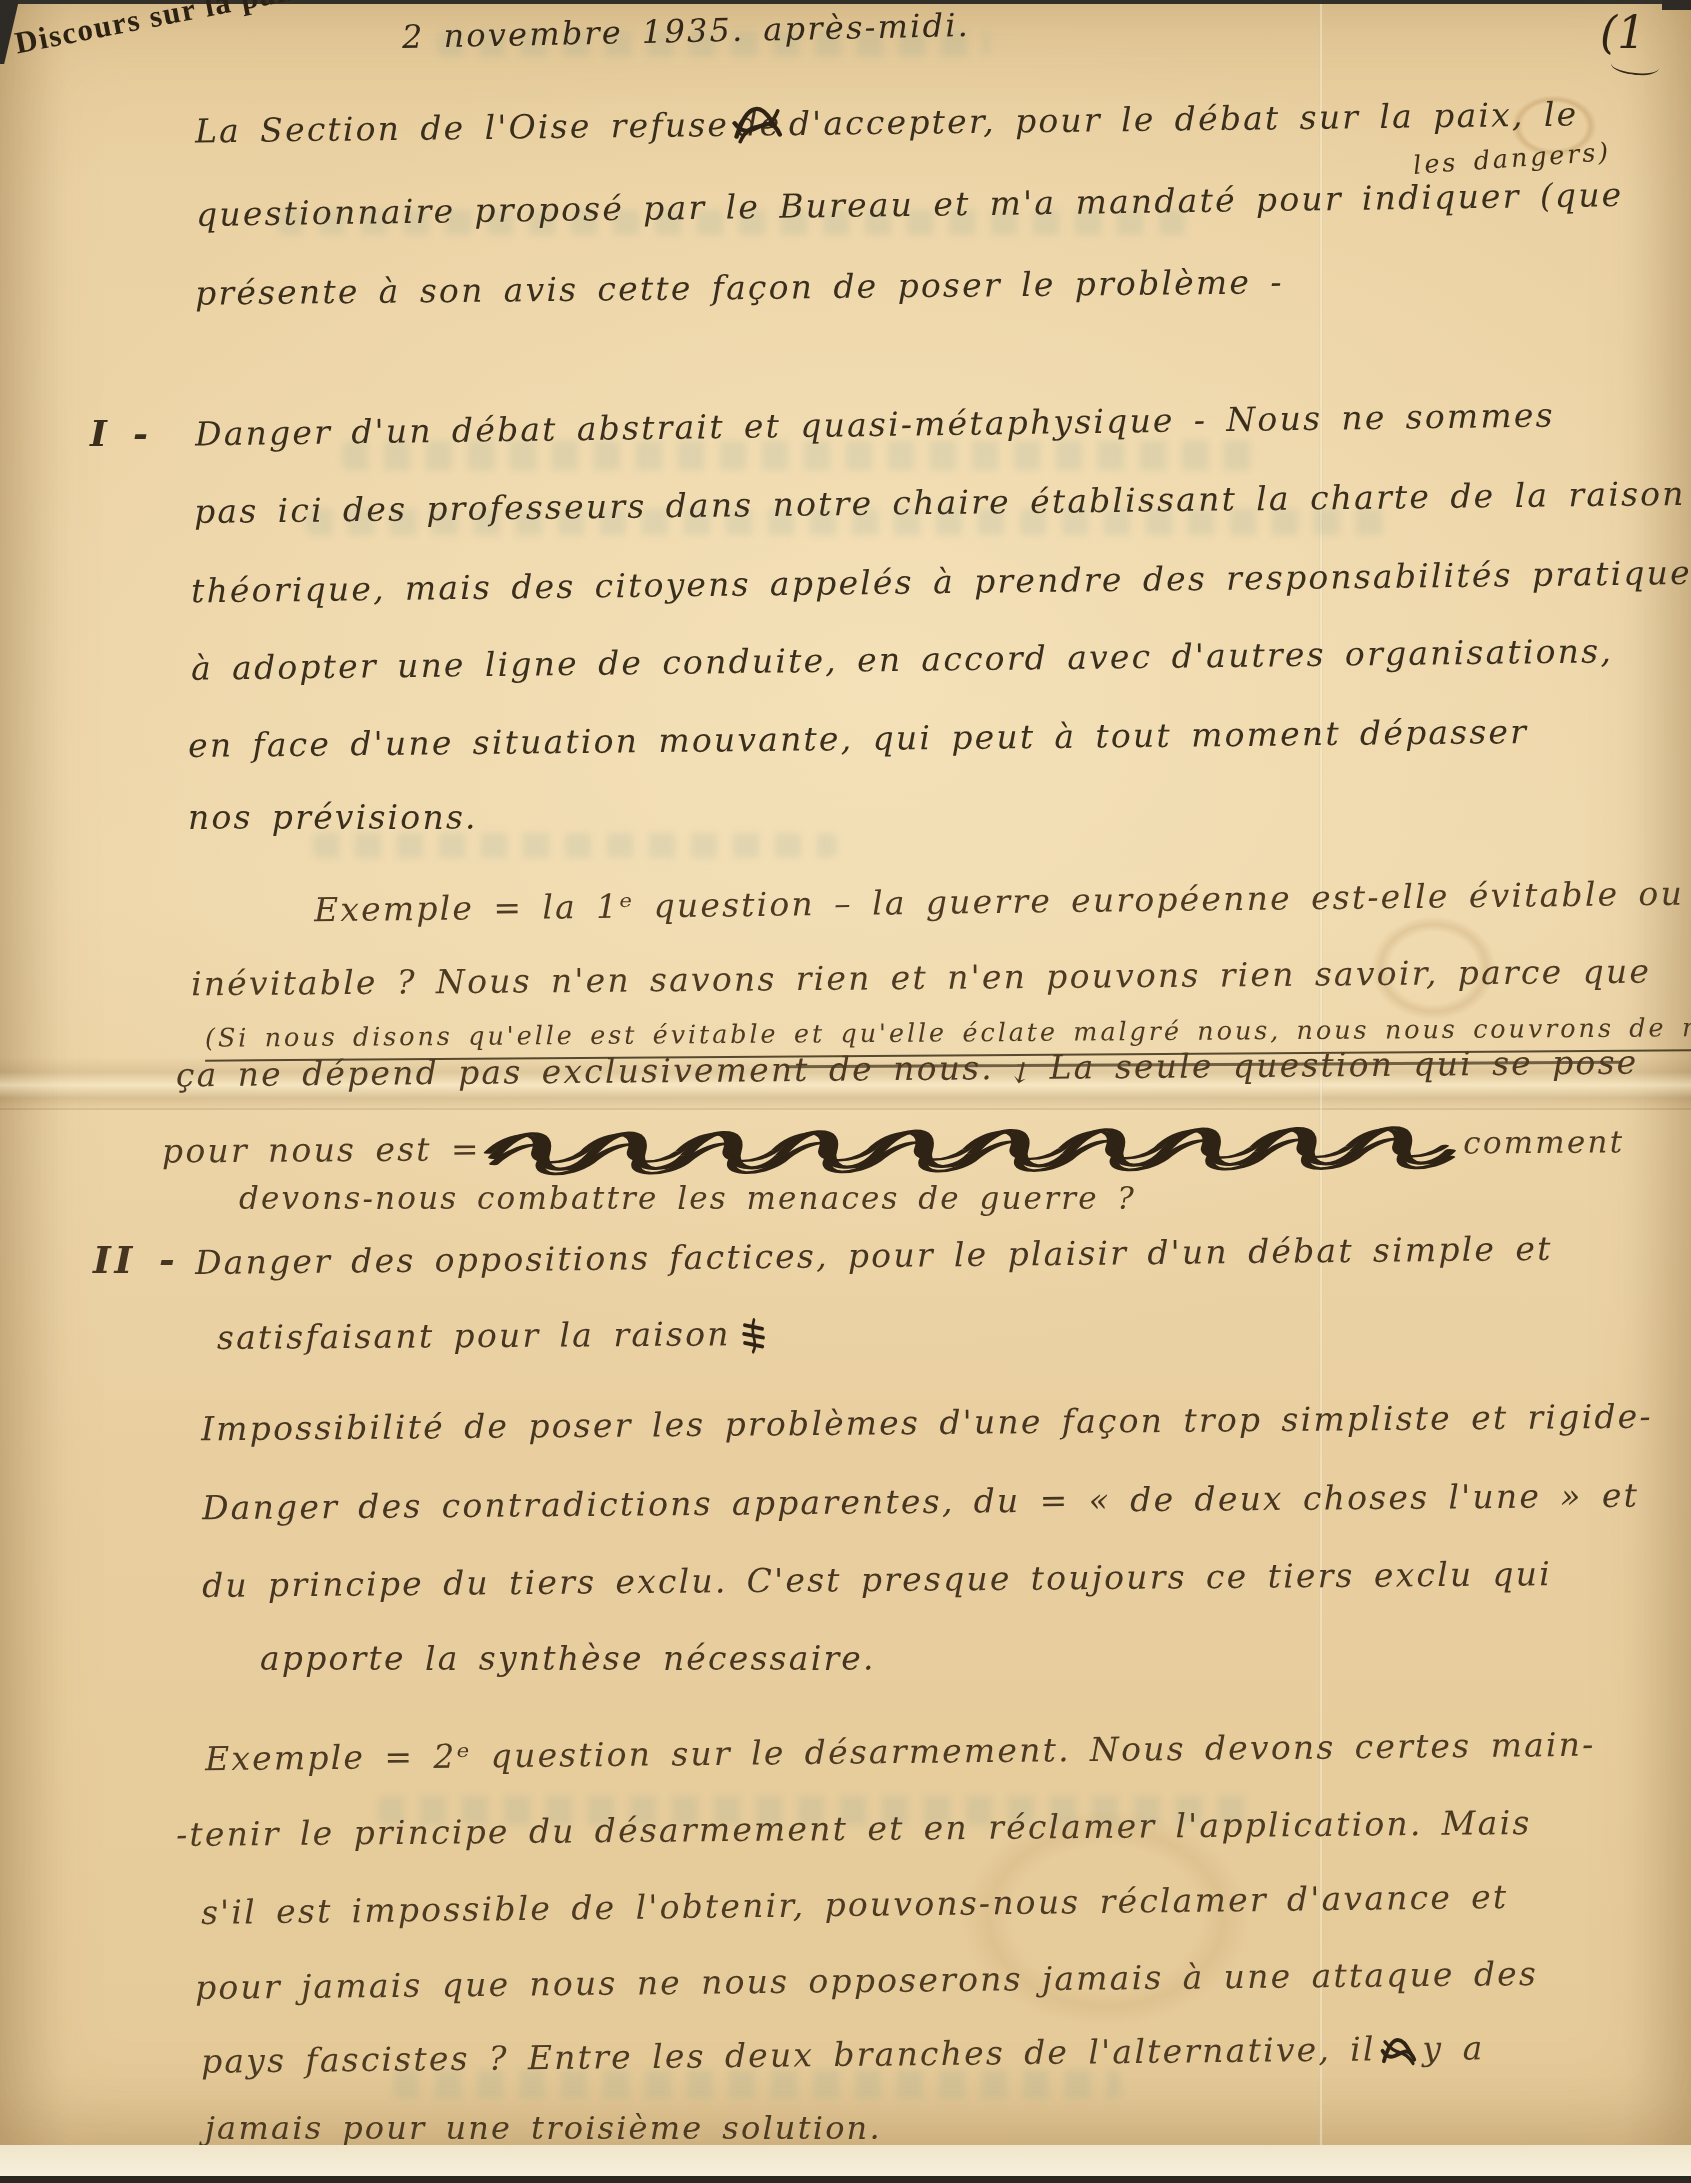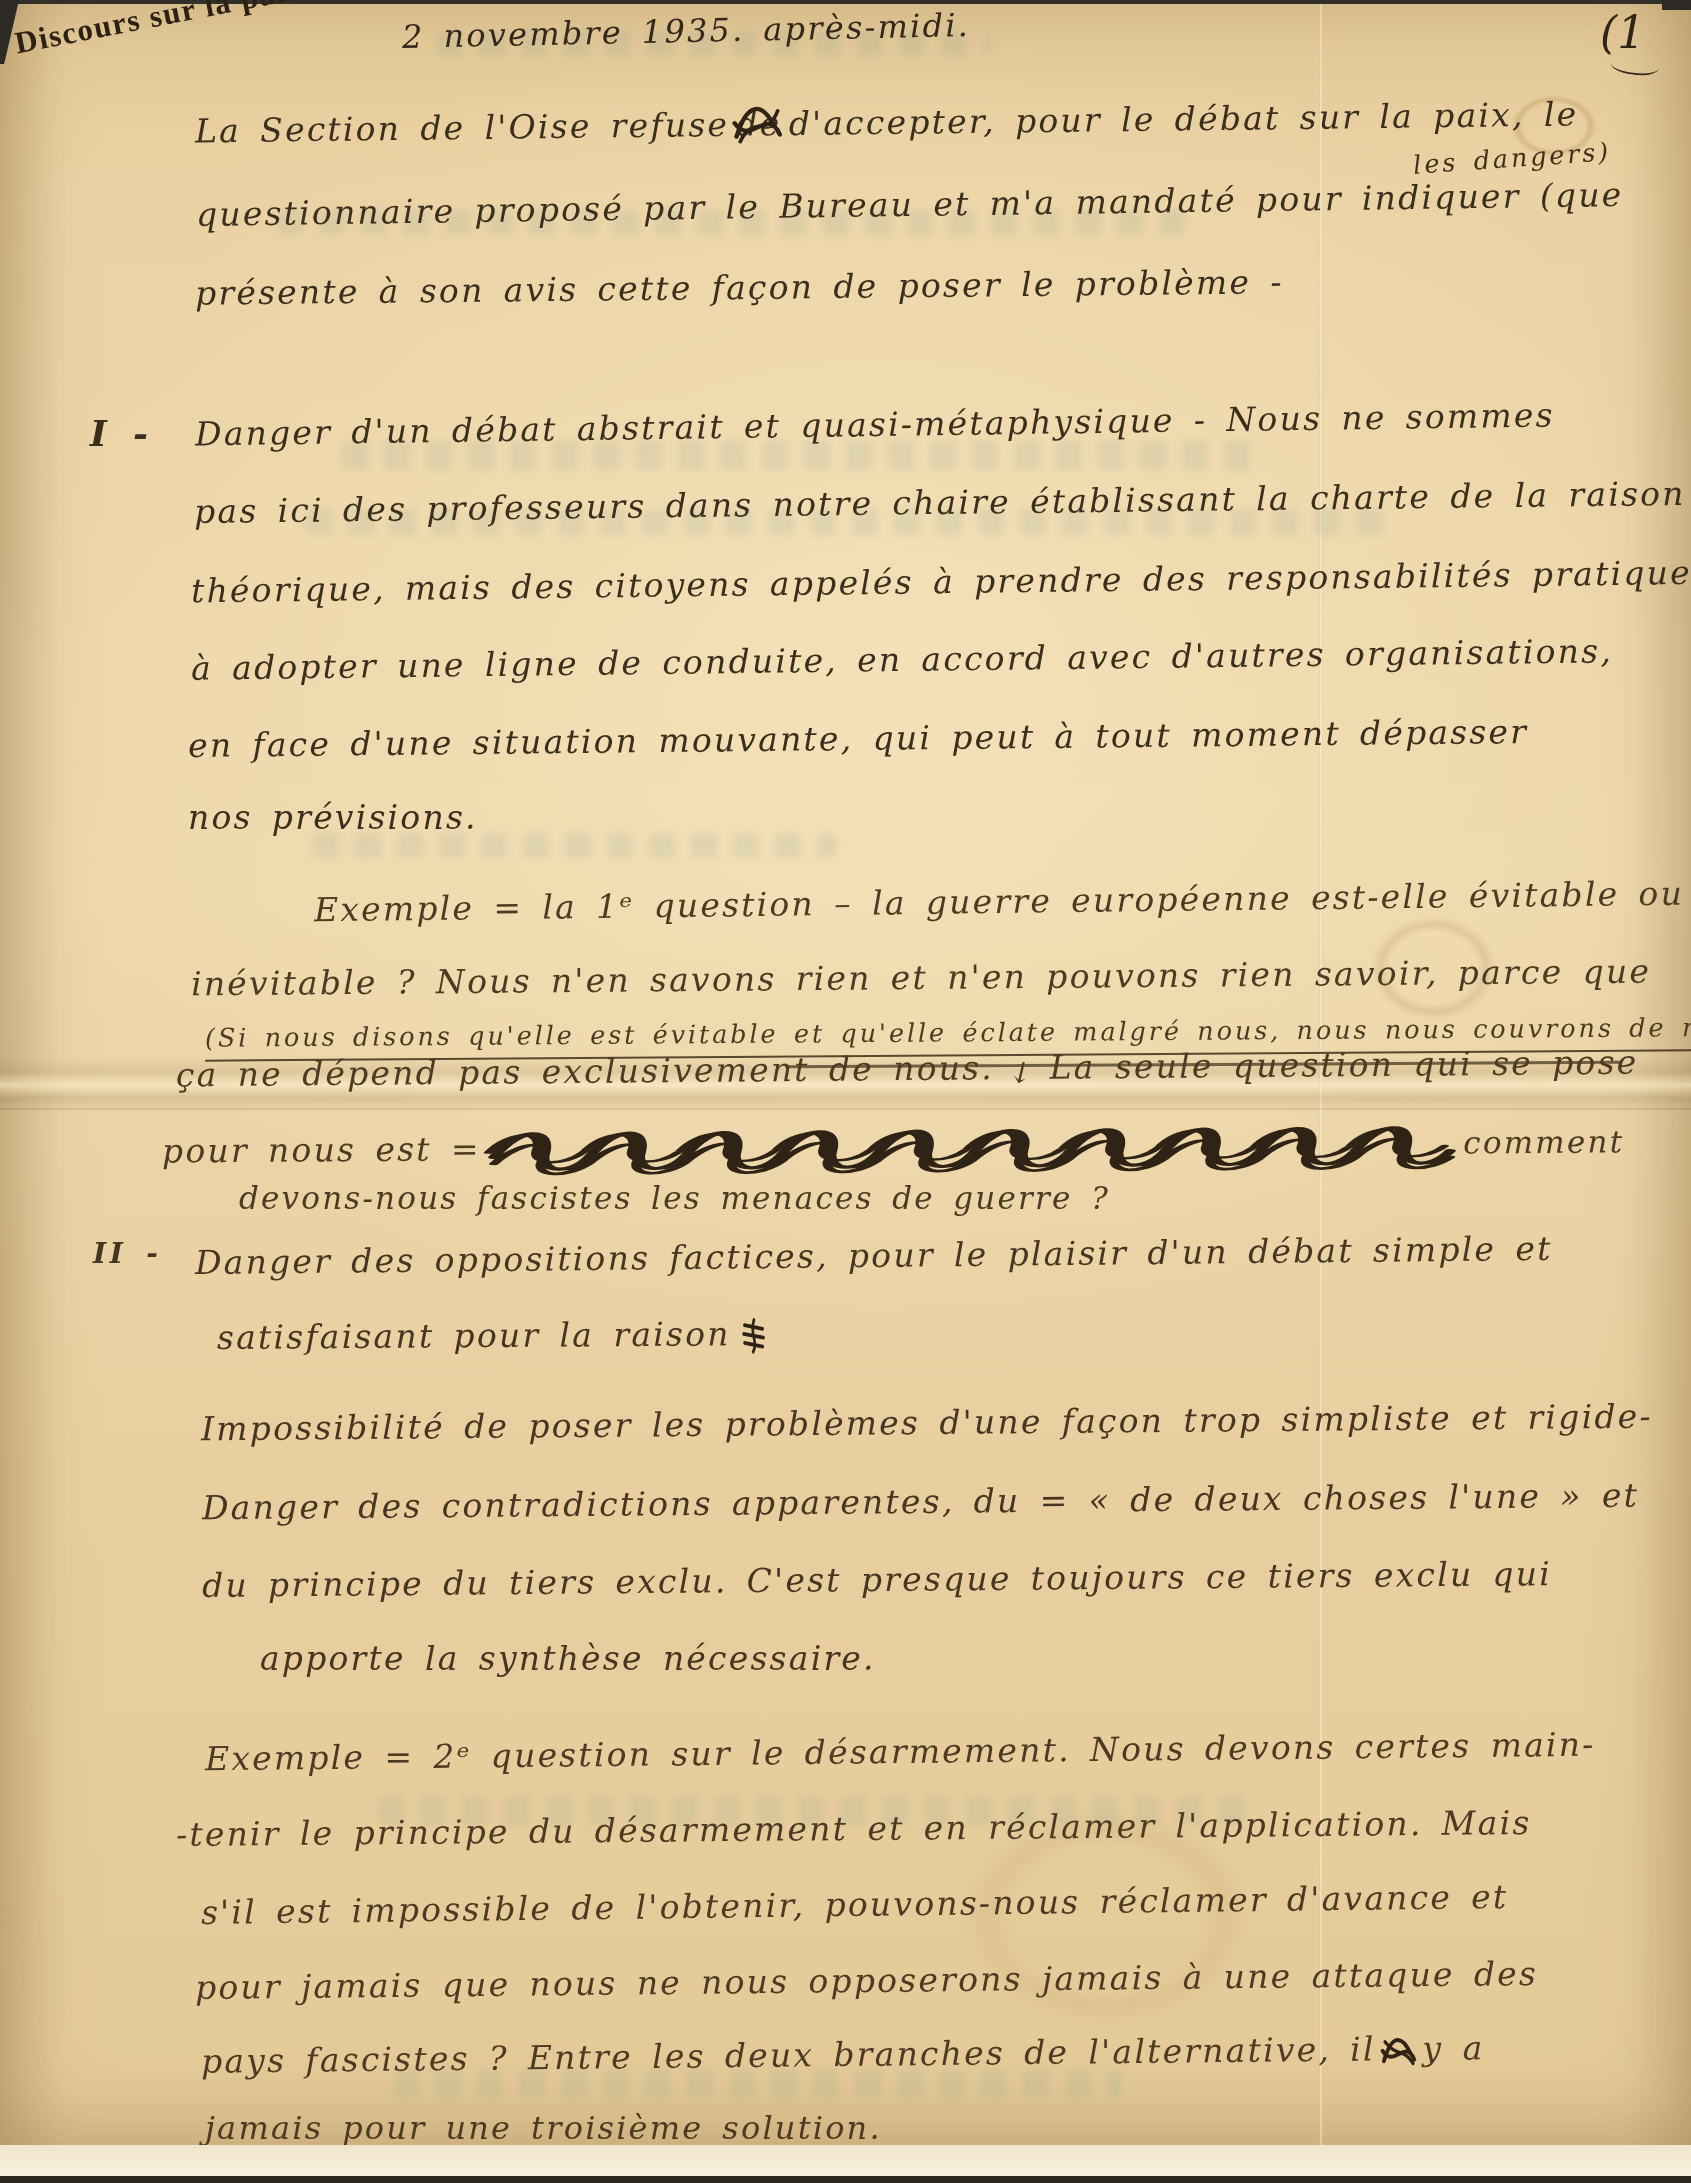--- a/index.html
+++ b/index.html
@@ -105,25 +105,25 @@
       <div class="ln hw inkb" style="left:176px;top:1049px;transform:rotate(-0.5deg);">
         <span>ça ne dépend pas exclusivement de nous.</span><span class="arrow">↓</span><span>La seule question qui se pose</span>
       </div>
       <div class="ln hw inkb" style="left:162px;top:1121px;transform:rotate(-0.4deg);">
         <span>pour nous est =</span><svg class="scr bigscr" viewBox="0 0 344 60" preserveAspectRatio="none">
           <path stroke-width="4" d="M2 42 c9 -38 21 -38 18 -4c-2 24 10 26 16 4 c9 -38 21 -38 18 -4c-2 24 10 26 16 4 c9 -38 21 -38 18 -4c-2 24 10 26 16 4 c9 -38 21 -38 18 -4c-2 24 10 26 16 4 c9 -38 21 -38 18 -4c-2 24 10 26 16 4 c9 -38 21 -38 18 -4c-2 24 10 26 16 4 c9 -38 21 -38 18 -4c-2 24 10 26 16 4 c9 -38 21 -38 18 -4c-2 24 10 26 16 4 c9 -38 21 -38 18 -4c-2 24 10 26 16 4 c9 -38 21 -38 18 -4c-2 24 10 26 16 4"></path>
           <path stroke-width="3.4" d="M2 50 c10 -30 22 -30 17 -3c-3 20 9 22 17 3 c10 -30 22 -30 17 -3c-3 20 9 22 17 3 c10 -30 22 -30 17 -3c-3 20 9 22 17 3 c10 -30 22 -30 17 -3c-3 20 9 22 17 3 c10 -30 22 -30 17 -3c-3 20 9 22 17 3 c10 -30 22 -30 17 -3c-3 20 9 22 17 3 c10 -30 22 -30 17 -3c-3 20 9 22 17 3 c10 -30 22 -30 17 -3c-3 20 9 22 17 3 c10 -30 22 -30 17 -3c-3 20 9 22 17 3 c10 -30 22 -30 17 -3c-3 20 9 22 17 3"></path>
           <path stroke-width="3" d="M0 36 c8 -28 20 -28 17 -2c-2 18 10 20 17 2 c8 -28 20 -28 17 -2c-2 18 10 20 17 2 c8 -28 20 -28 17 -2c-2 18 10 20 17 2 c8 -28 20 -28 17 -2c-2 18 10 20 17 2 c8 -28 20 -28 17 -2c-2 18 10 20 17 2 c8 -28 20 -28 17 -2c-2 18 10 20 17 2 c8 -28 20 -28 17 -2c-2 18 10 20 17 2 c8 -28 20 -28 17 -2c-2 18 10 20 17 2 c8 -28 20 -28 17 -2c-2 18 10 20 17 2 c8 -28 20 -28 17 -2c-2 18 10 20 17 2"></path>
         </svg><span class="sm">comment</span>
       </div>
-      <div class="ln hw sm inkb" style="left:239px;top:1180px;">devons-nous fascistes les menaces de guerre ?</div>
+      <div class="ln hw sm inkb" style="left:239px;top:1180px;">devons-nous combattre les menaces de guerre ?</div>
     </div>
 
     <div>
-      <div class="ln hw numeral inkc" style="left:93px;top:1237px;font-size:28px;">II -</div>
+      <div class="ln hw numeral inkc" style="left:93px;top:1237px;font-size:38px;">II -</div>
       <div class="ln hw inkc" style="left:195px;top:1236px;transform:rotate(-0.6deg);">Danger des oppositions factices, pour le plaisir d'un débat simple et</div>
       <div class="ln hw inkc" style="left:217px;top:1316px;transform:rotate(-0.4deg);">
         <span>satisfaisant pour la raison</span><svg class="scr tinyscr" viewBox="0 0 60 60" preserveAspectRatio="none">
             <path d="M8 14 L50 20 M6 28 L52 34 M8 42 L50 48 M30 6 C20 30 40 40 28 56" stroke-width="6"></path>
           </svg>
       </div>
       <div class="ln hw inkc" style="left:201px;top:1403px;transform:rotate(-0.5deg);">Impossibilité de poser les problèmes d'une façon trop simpliste et rigide-</div>
       <div class="ln hw inkc" style="left:202px;top:1482px;transform:rotate(-0.5deg);">Danger des contradictions apparentes, du = « de deux choses l'une » et</div>
       <div class="ln hw inkc" style="left:202px;top:1560px;transform:rotate(-0.5deg);">du principe du tiers exclu. C'est presque toujours ce tiers exclu qui</div>
       <div class="ln hw inkc" style="left:217px;top:1639px;margin-left:43px;">apporte la synthèse nécessaire.</div>

